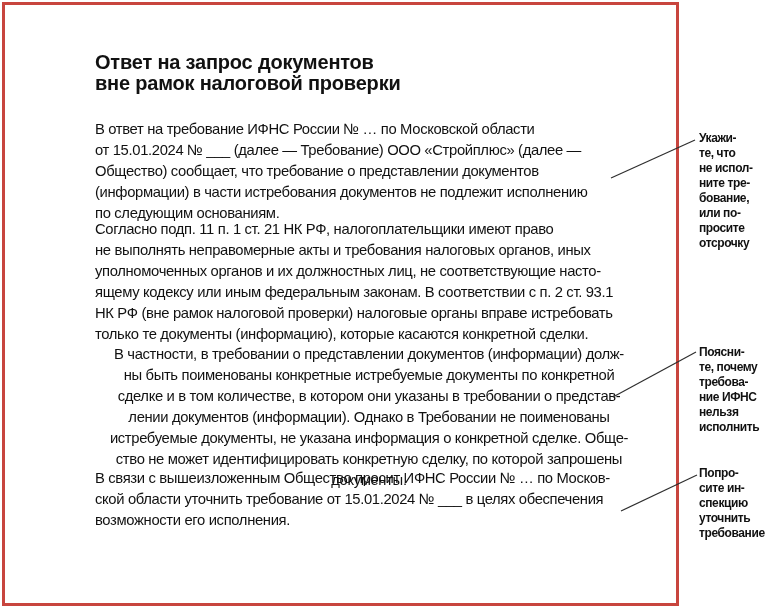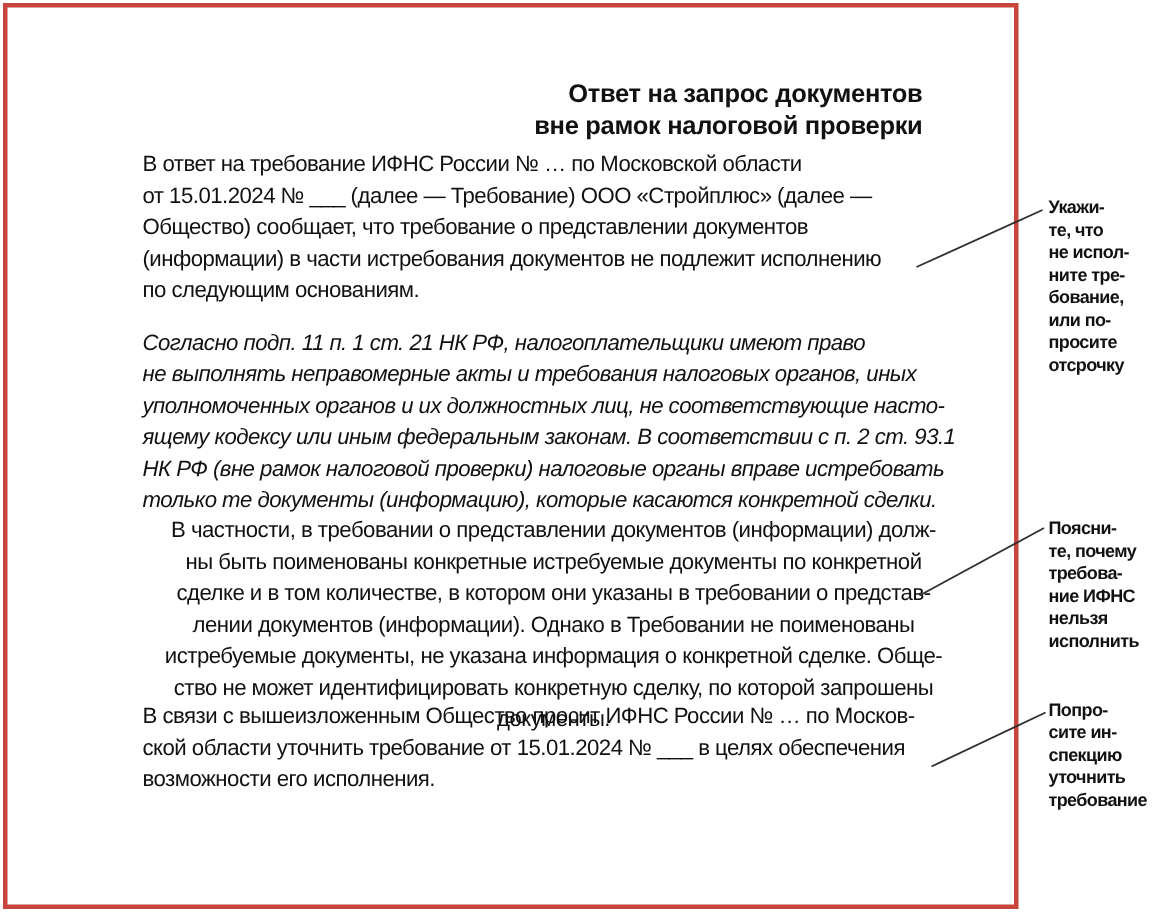--- a/index.html
+++ b/index.html
@@ -20,40 +20,40 @@
     width: 677px;
     height: 604px;
     border: 3px solid #c8453e;
     background: #ffffff;
   }
   .doc-title {
     position: absolute;
     left: 95px;
     top: 52px;
     width: 520px;
-    text-align: right;
-    font-size: 17px;
+    text-align: left;
+    font-size: 20px;
     font-weight: bold;
     line-height: 21px;
     letter-spacing: -0.2px;
     white-space: pre-line;
     color: #111111;
   }
   .para {
     position: absolute;
     left: 95px;
     width: 548px;
     font-size: 14.8px;
     line-height: 21px;
     letter-spacing: -0.35px;
     white-space: pre-line;
     color: #111111;
   }
-  .para-1 { top: 100px; }
-  .para-2 { top: 219px; font-style: italic; }
+  .para-1 { top: 119px; }
+  .para-2 { top: 219px; }
   .para-3 { top: 344px; text-align: center; }
   .para-4 { top: 468px; }
   .annotation {
     position: absolute;
     width: 78px;
     font-size: 12px;
     font-weight: bold;
     line-height: 15px;
     letter-spacing: -0.4px;
     white-space: pre-line;

